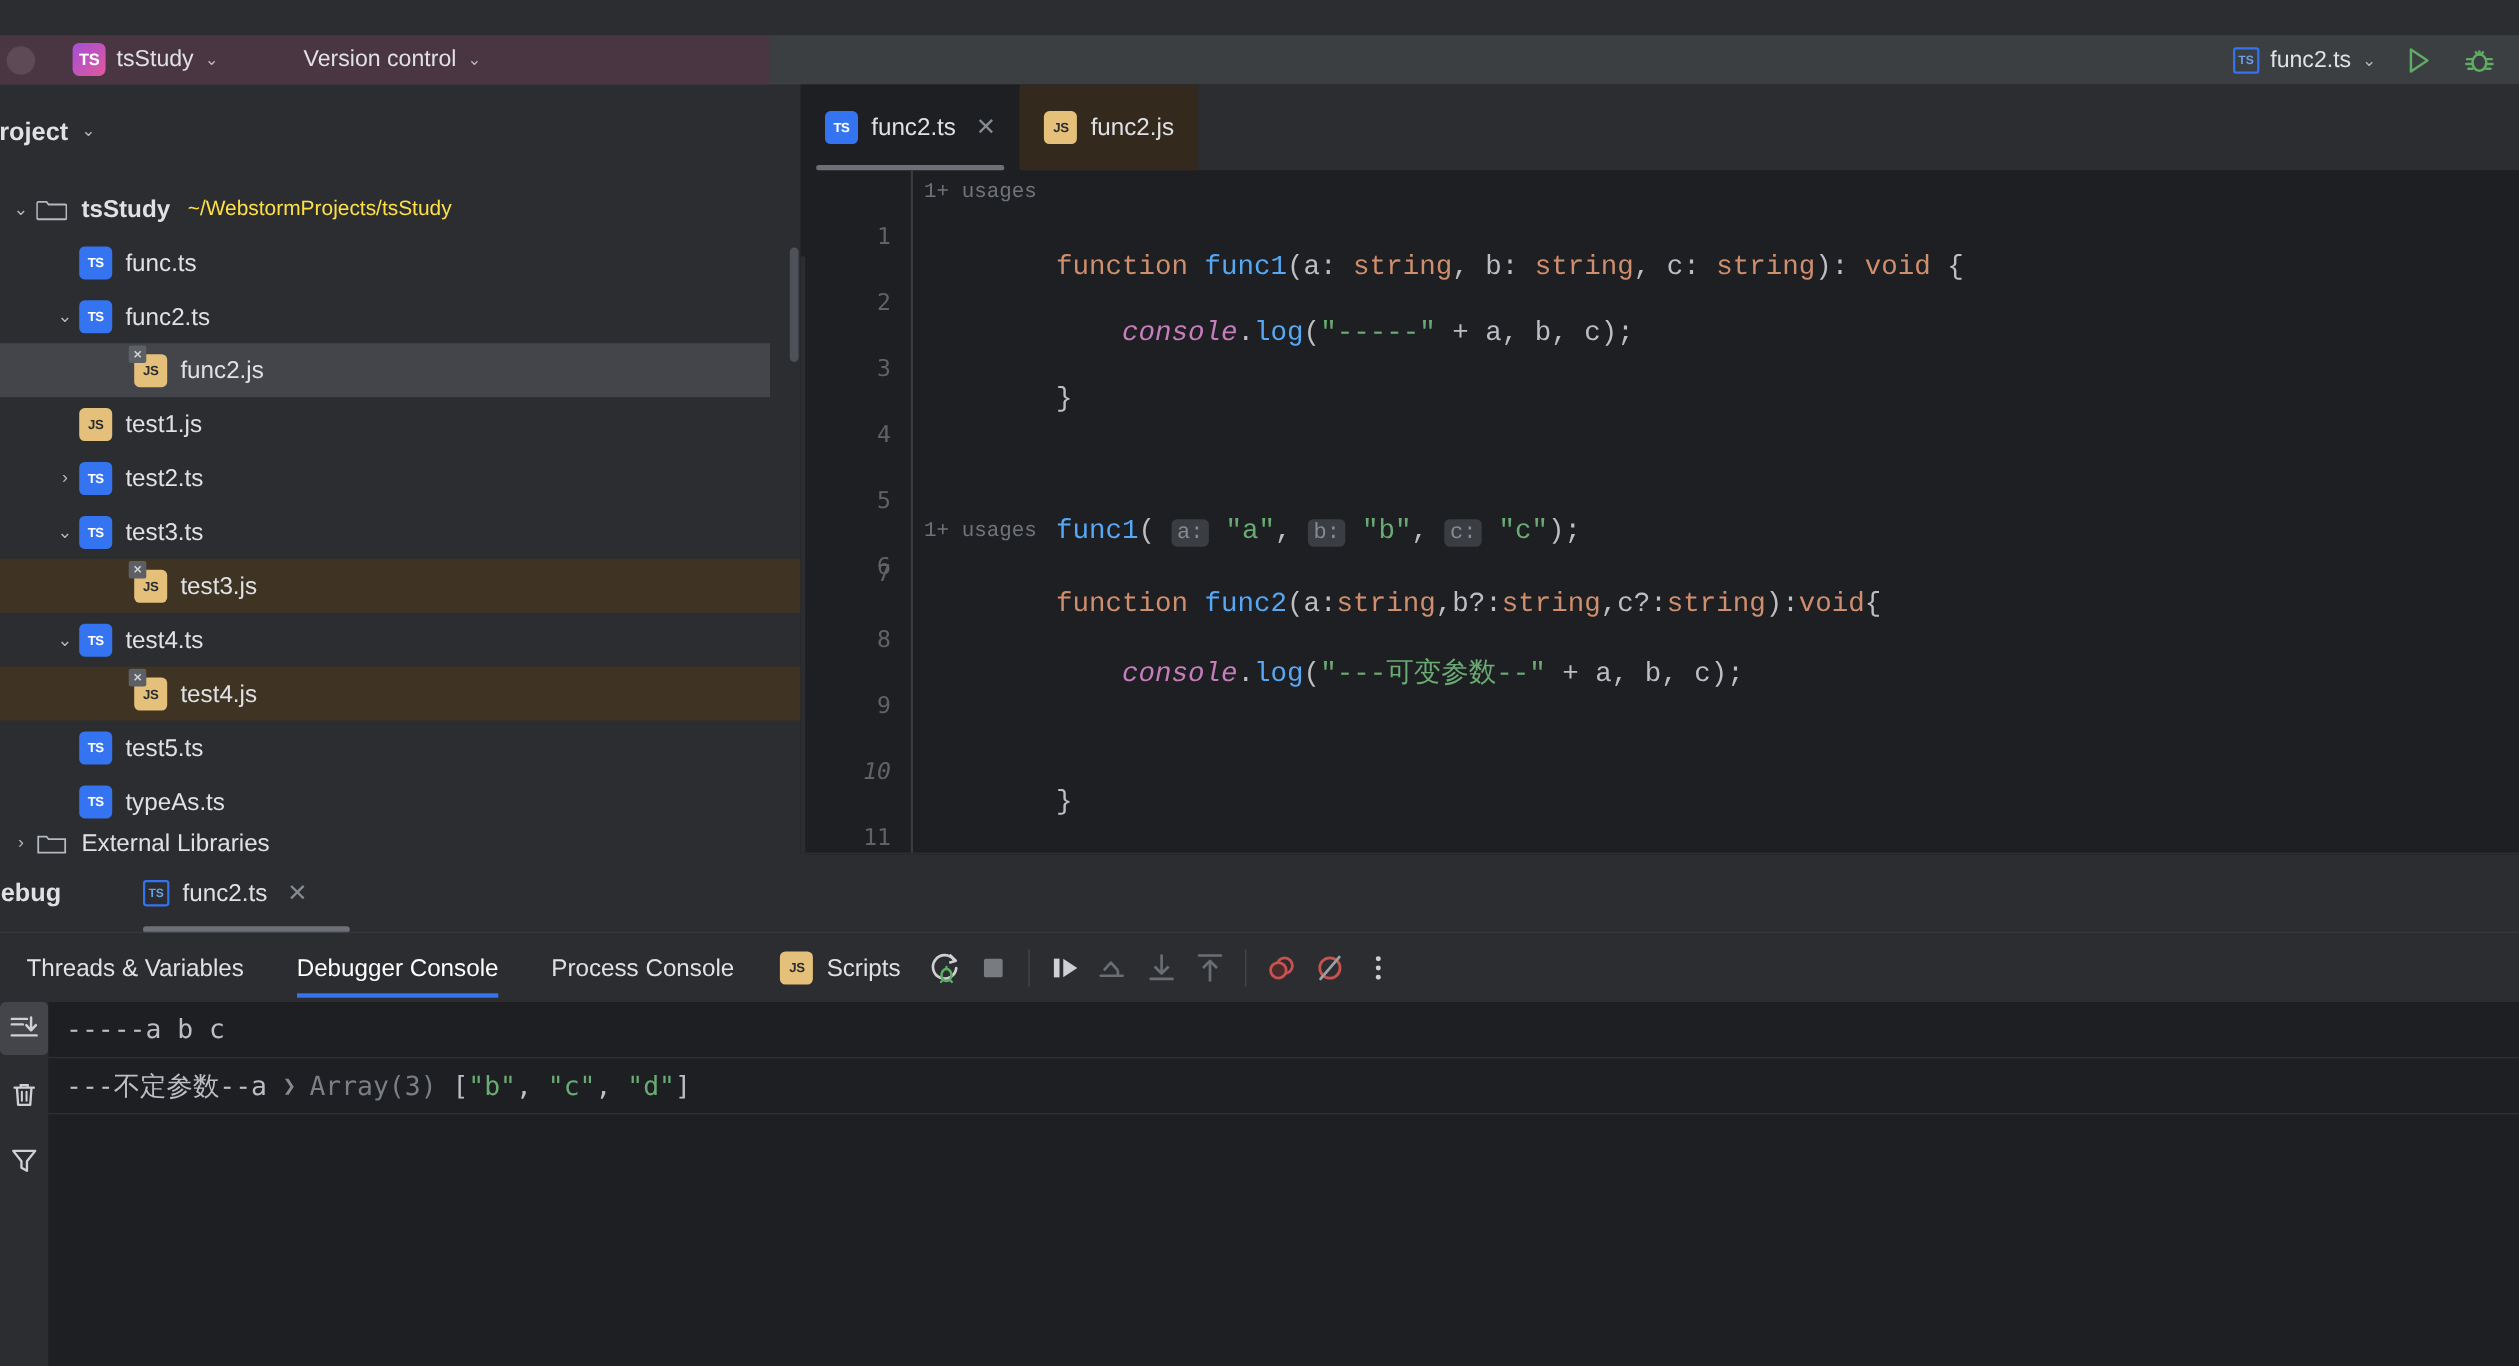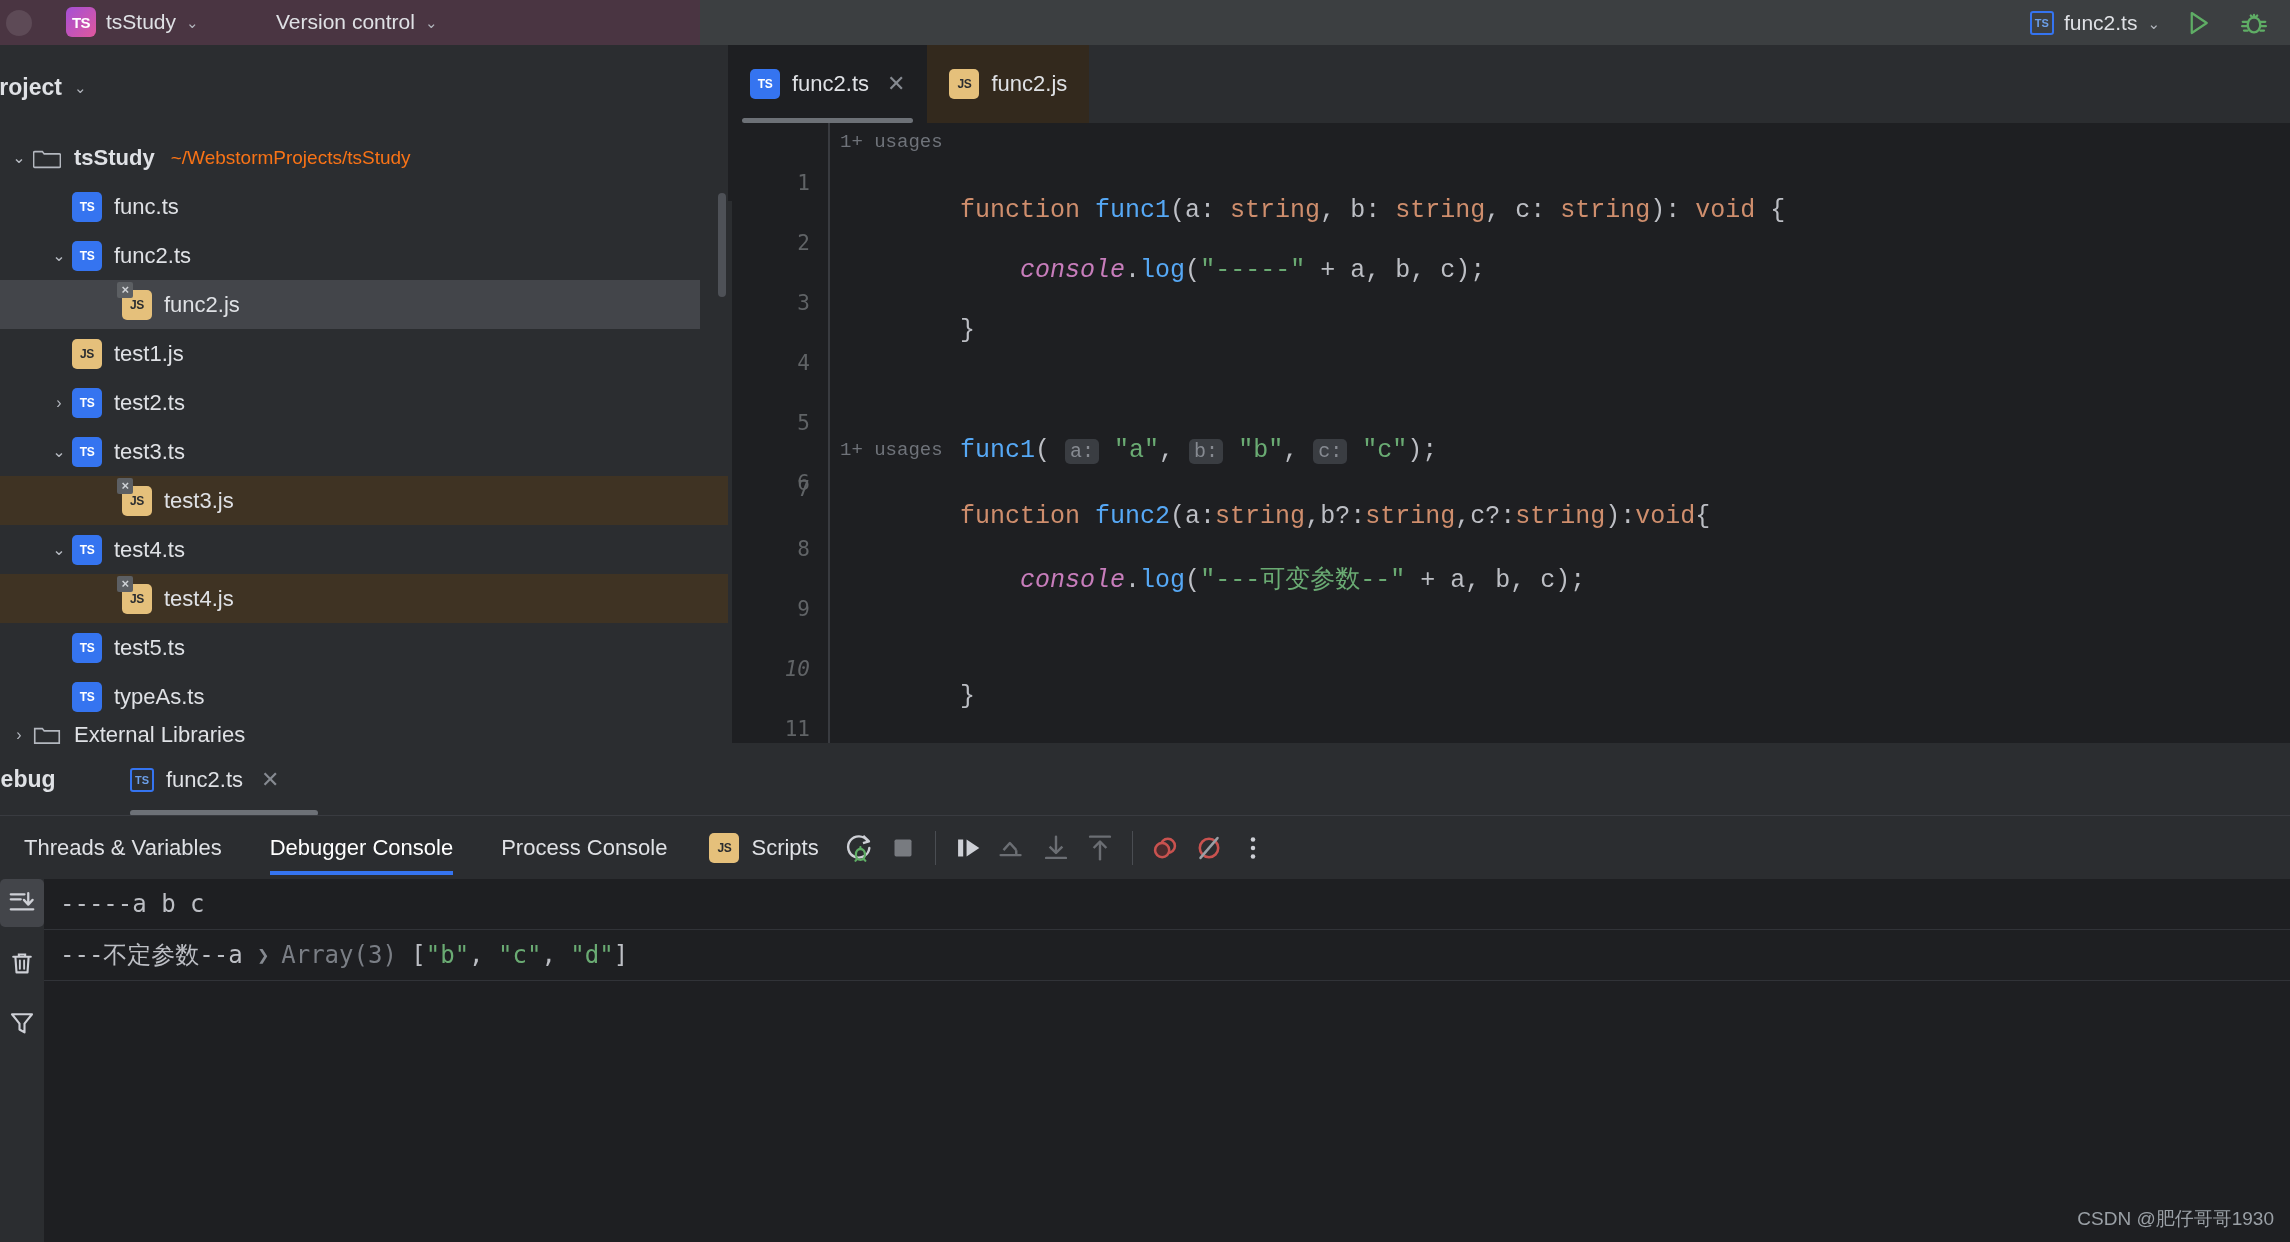--- a/index.html
+++ b/index.html
@@ -2,21 +2,21 @@
 <html><head>
 <meta charset="utf-8">
 <style>
   * { box-sizing: border-box; margin: 0; padding: 0; }
   html, body {
     width: 2290px; height: 1242px;
     background: #2b2d30;
     font-family: "Liberation Sans", sans-serif;
     overflow: hidden;
   }
-  .app { position: relative; width: 2290px; height: 1204px; }
+  .app { position: relative; width: 2290px; height: 1204px; margin-top: 32px; }
 
   
   .titlebar {
     position: absolute; left: 0; top: 0; width: 2290px; height: 45px;
     background: #3c3f41; display: flex; align-items: center;
   }
   .tb-left-stripe {
     position: absolute; left: 0; top: 0; width: 700px; height: 45px;
     background: #4a3542;
   }
@@ -89,21 +89,21 @@
   .ficon.folder {
     background: transparent; width: 30px; height: 26px;
   }
   .ficon.js.xmark::before {
     content: "×"; position: absolute; left: -5px; top: -8px;
     width: 16px; height: 16px; background: #5c5f63; color: #cfd2d6;
     font-size: 13px; line-height: 15px; text-align: center; border-radius: 2px;
   }
   .tname { color: #dfe1e5; font-size: 22px; margin-left: 12px; }
   .tname.bold { font-weight: bold; }
-  .tpath { color: #f97316; font-size: 19px; margin-left: 16px; }
+  .tpath { color: #fde047; font-size: 19px; margin-left: 16px; }
 
   .sb-scroll {
     position: absolute; right: 2px; top: 148px; width: 8px; height: 104px;
     background: #4e5157; border-radius: 4px;
   }
 
   
   .editor-area {
     position: absolute; left: 728px; top: 45px; width: 1562px; height: 700px;
     background: #1e1f22;

